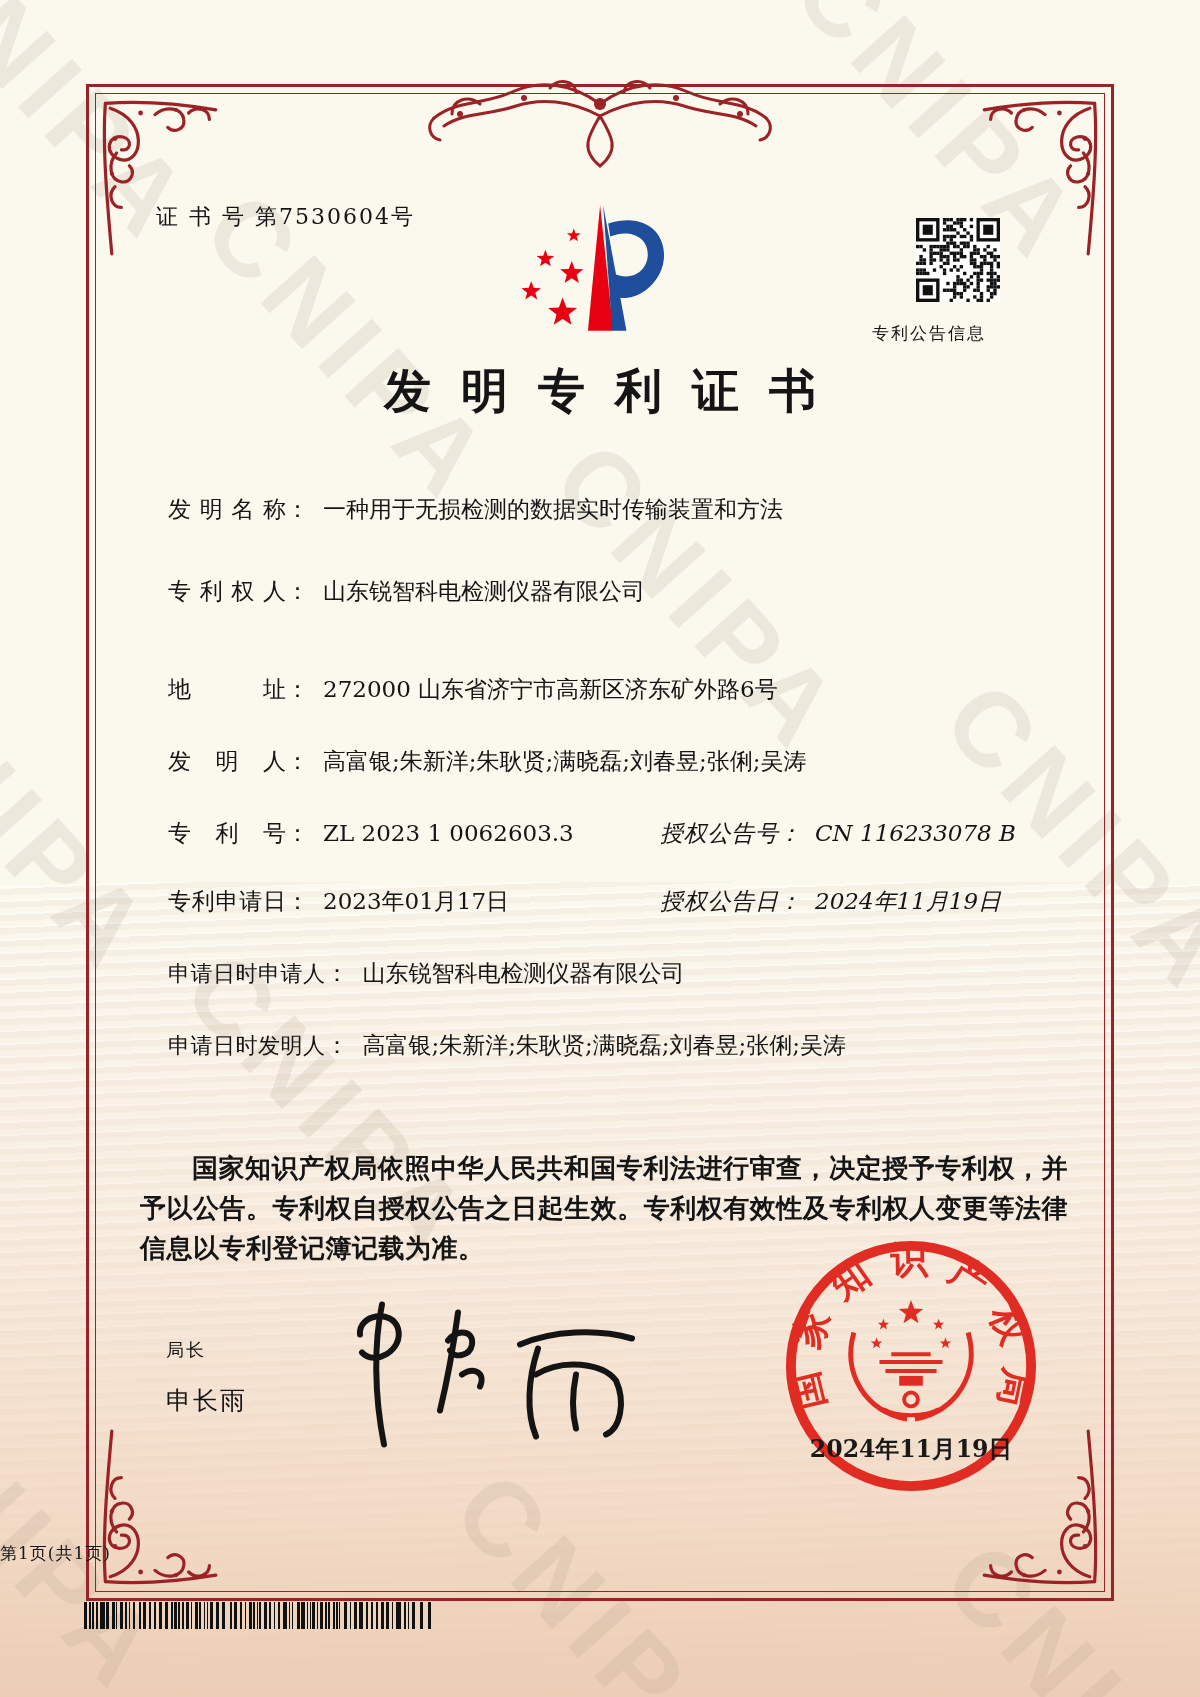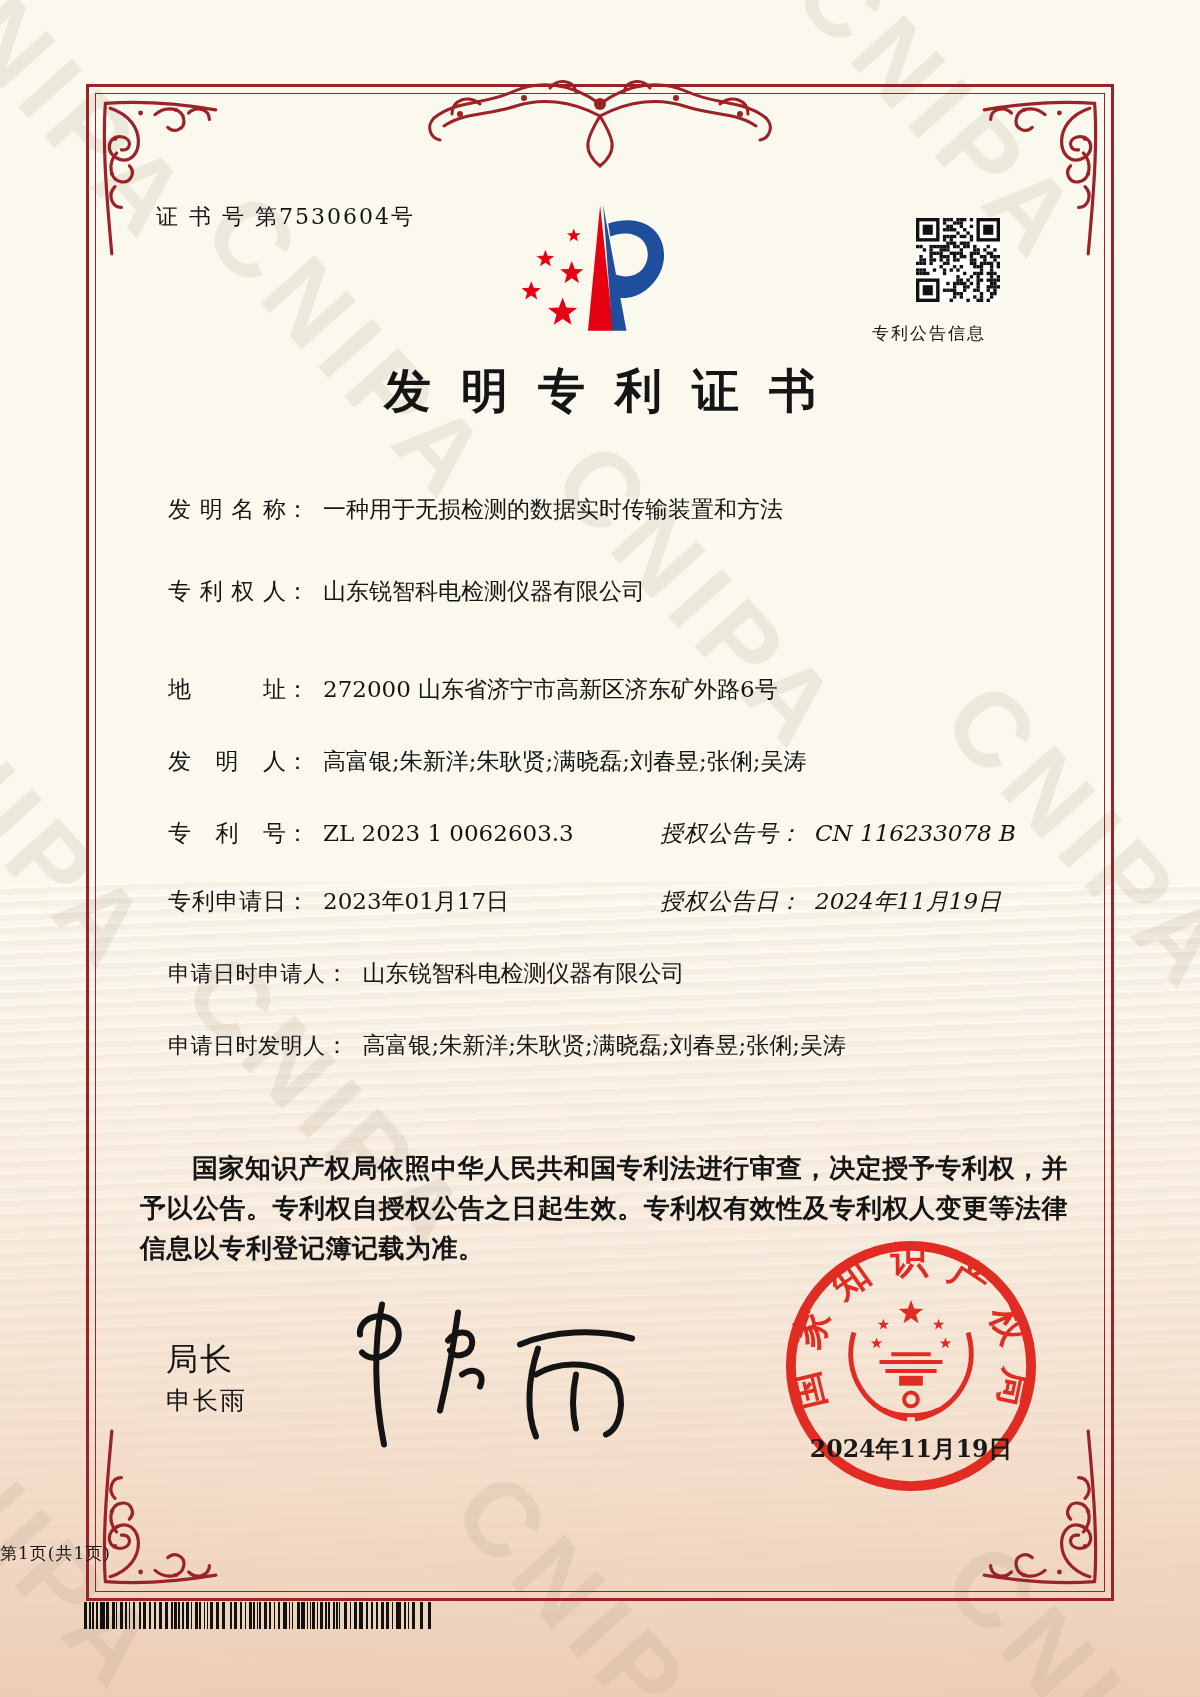--- a/index.html
+++ b/index.html
@@ -40,21 +40,21 @@
   .rcell{position:absolute;left:492px;top:0;font-style:italic;}
   .lbl7{font-size:22px;letter-spacing:0.5px;}
   .r1{top:494px;} .r2{top:576px;} .r3{top:674px;} .r4{top:746px;}
   .r5{top:818px;} .r6{top:886px;} .r7{top:958px;} .r8{top:1030px;}
 
   
   .statement{position:absolute;left:140px;top:1148px;width:928px;font-size:26px;line-height:40px;
              text-align:justify;text-indent:2em;font-weight:700;letter-spacing:0.5px;z-index:3;}
 
   
-  .sig-title{position:absolute;left:166px;top:1338px;font-size:32px;font-family:"Liberation Sans",sans-serif;letter-spacing:2px;z-index:3;}
+  .sig-title{position:absolute;left:166px;top:1338px;font-size:18px;font-family:"Liberation Sans",sans-serif;letter-spacing:2px;z-index:3;}
   .sig-name{position:absolute;left:166px;top:1384px;font-size:25px;font-family:"Liberation Sans",sans-serif;letter-spacing:2px;z-index:3;}
   .signature{position:absolute;left:330px;top:1280px;width:320px;height:175px;z-index:3;}
 
   
   .seal{position:absolute;left:783px;top:1238px;width:256px;height:256px;z-index:4;opacity:0.96;}
 
   
   .page-info{position:absolute;left:0;right:0;top:1542px;font-size:17px;letter-spacing:1px;z-index:3;}
   .barcode{position:absolute;left:84px;top:1602px;width:348px;height:27px;z-index:3;}
 </style>

